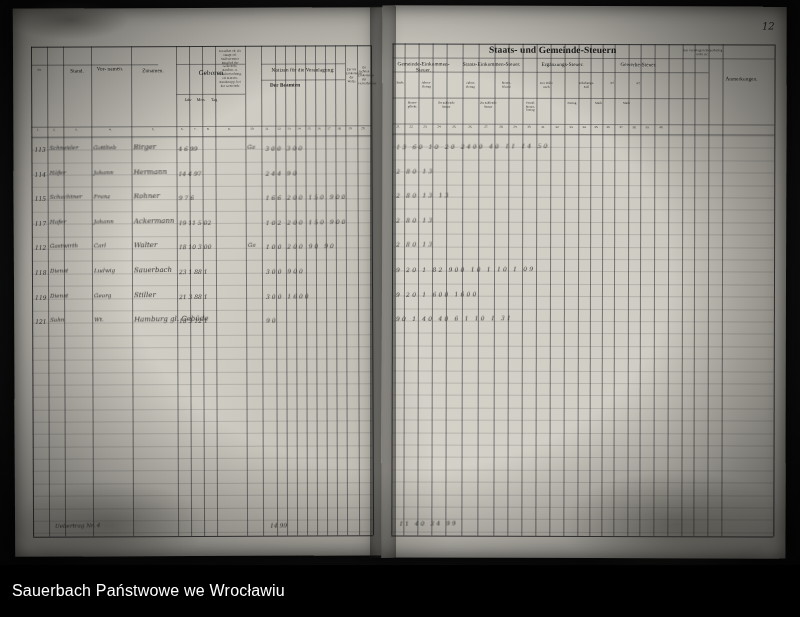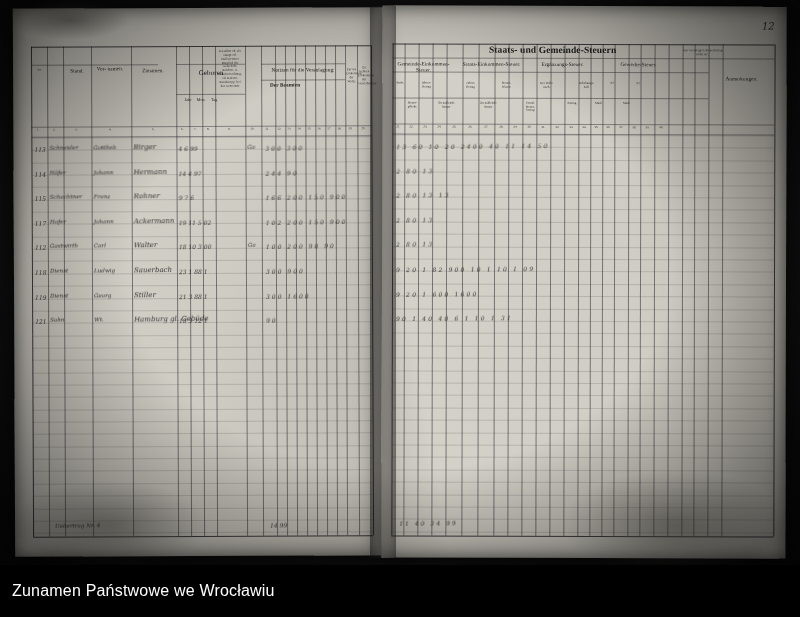--- a/index.html
+++ b/index.html
@@ -375,15 +375,15 @@
 
     <div class="gutter"></div>
 
     <div class="stain" style="left:10px;top:0px;width:120px;height:40px;background:radial-gradient(ellipse,rgba(60,58,52,.5),rgba(0,0,0,0) 70%);"></div>
     <div class="stain" style="left:560px;top:470px;width:230px;height:110px;background:radial-gradient(ellipse,rgba(70,68,60,.45),rgba(0,0,0,0) 70%);"></div>
     <div class="stain" style="left:10px;top:480px;width:200px;height:90px;background:radial-gradient(ellipse,rgba(60,58,52,.4),rgba(0,0,0,0) 70%);"></div>
     <div class="vignette"></div>
   </div>
 
   <div class="caption">
-    <span>Zunamen Państwowe we Wrocławiu</span>
+    <span>Sauerbach Państwowe we Wrocławiu</span>
   </div>
 </div>
 
 </body></html>

